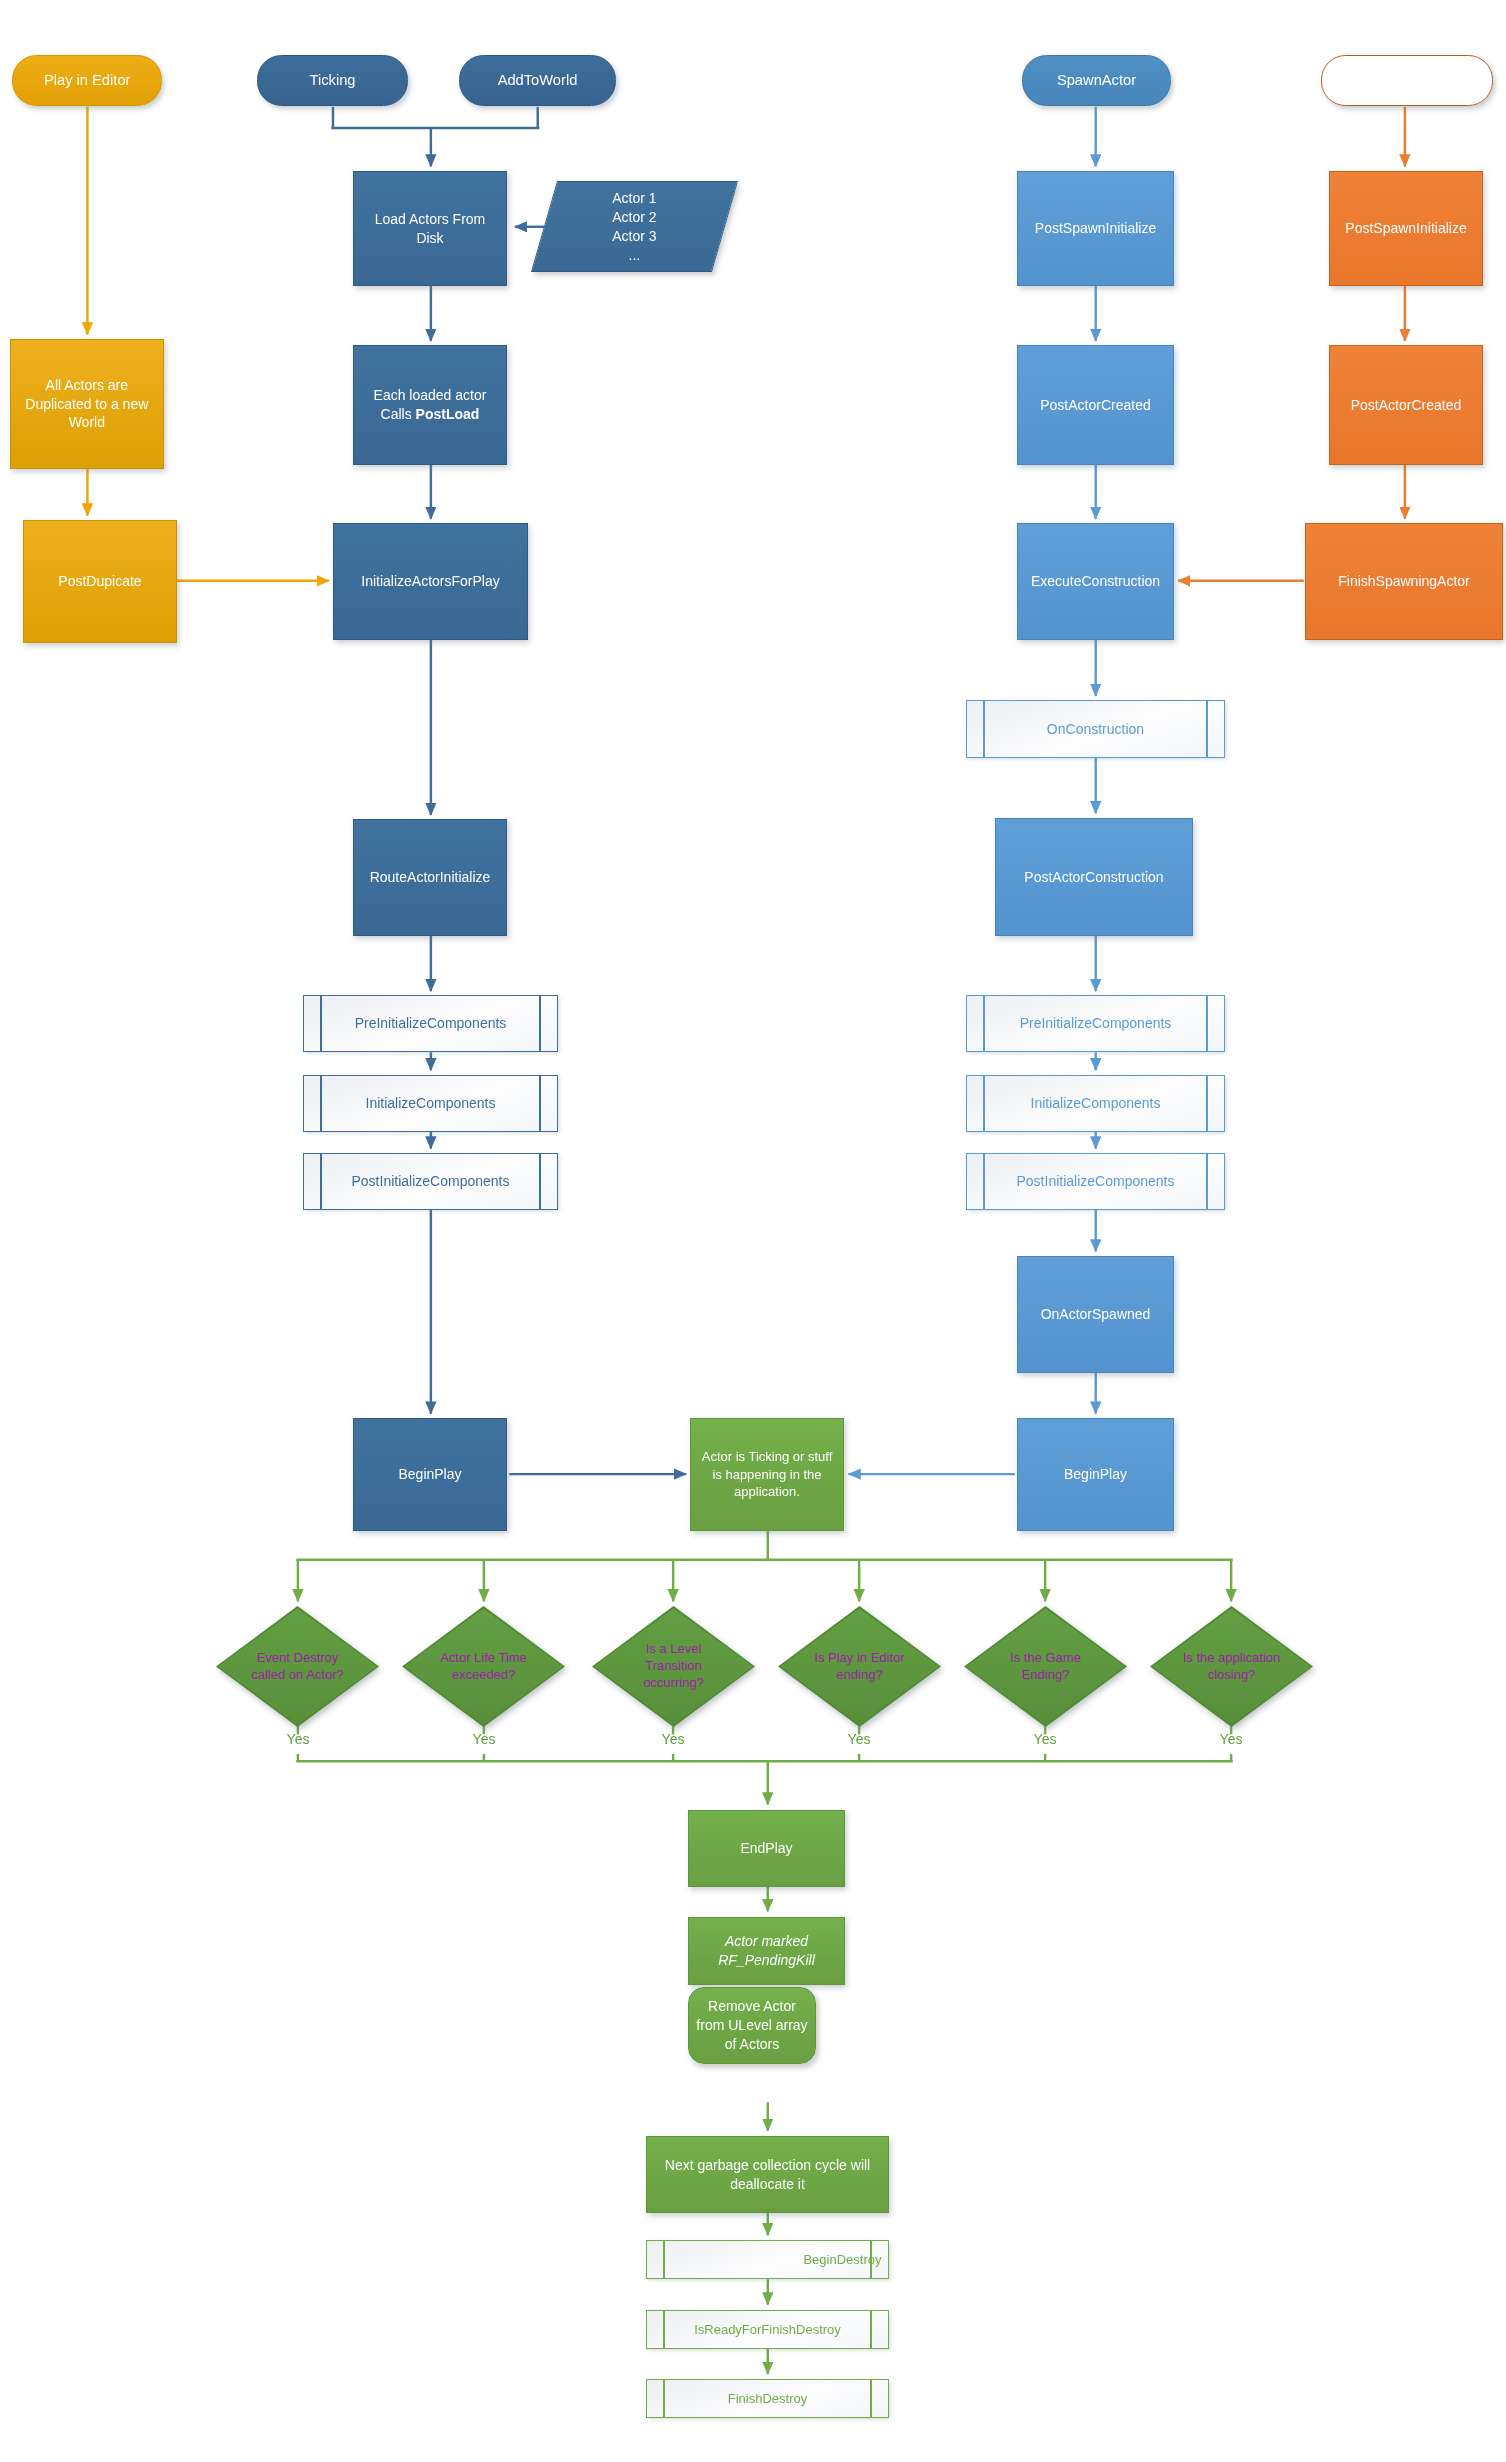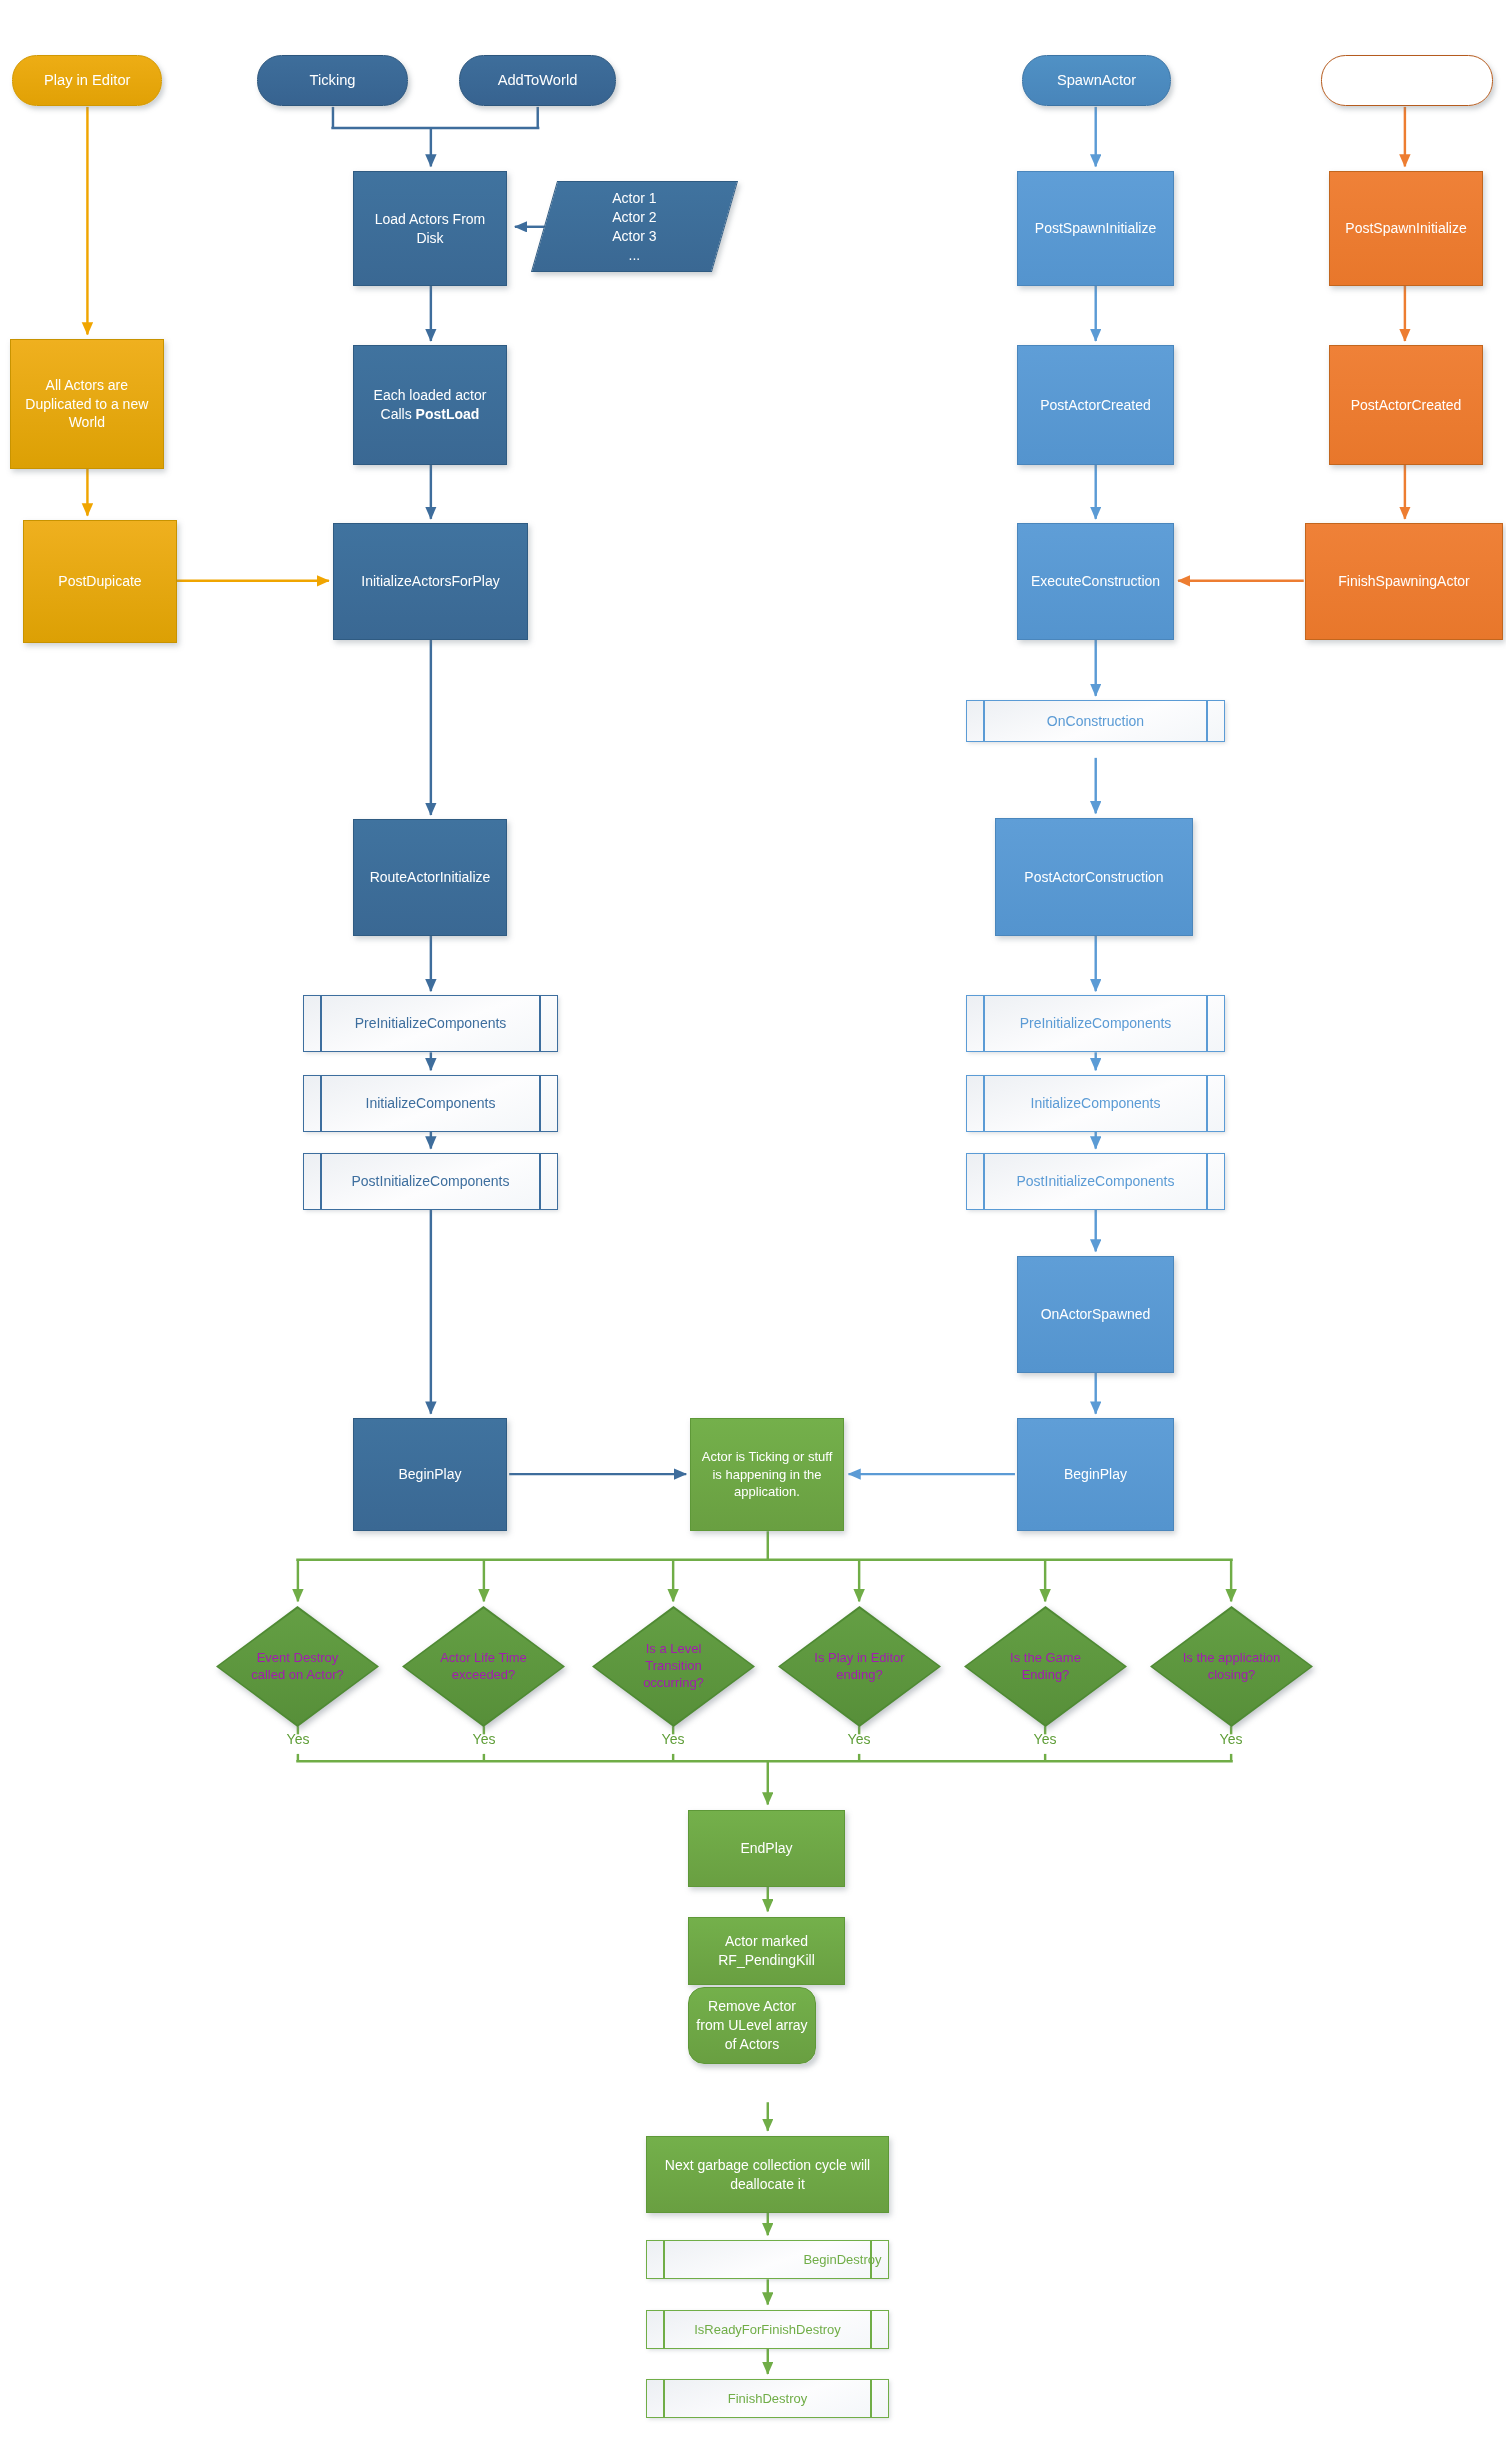--- a/index.html
+++ b/index.html
@@ -191,21 +191,21 @@
   <div class="node dark" style="left:333px;top:523px;width:195px;height:117px;">
       <span class="label">InitializeActorsForPlay</span>
     </div>
   <div class="node mid" style="left:1017px;top:523px;width:157px;height:117px;">
       <span class="label">ExecuteConstruction</span>
     </div>
   <div class="node orange" style="left:1305px;top:523px;width:198px;height:117px;">
       <span class="label">FinishSpawningActor</span>
     </div>
 
-  <div class="node sub mid-sub" style="left:966px;top:700px;width:259px;height:42px;">
+  <div class="node sub mid-sub" style="left:966px;top:700px;width:259px;height:58px;">
       <span class="label">OnConstruction</span>
     </div>
   <div class="node dark" style="left:353px;top:819px;width:154px;height:117px;">
       <span class="label">RouteActorInitialize</span>
     </div>
   <div class="node mid" style="left:995px;top:818px;width:198px;height:118px;">
       <span class="label">PostActorConstruction</span>
     </div>
 
   <div class="node sub dark-sub" style="left:303px;top:995px;width:255px;height:57px;">
@@ -274,21 +274,21 @@
   <div class="yes" style="left:272px;top:1731px;">Yes</div>
   <div class="yes" style="left:458px;top:1731px;">Yes</div>
   <div class="yes" style="left:647px;top:1731px;">Yes</div>
   <div class="yes" style="left:833px;top:1731px;">Yes</div>
   <div class="yes" style="left:1019px;top:1731px;">Yes</div>
   <div class="yes" style="left:1205px;top:1731px;">Yes</div>
 
   <div class="node green" style="left:688px;top:1810px;width:157px;height:77px;">
       <span class="label">EndPlay</span>
     </div>
-  <div class="node green" style="left:688px;top:1917px;width:157px;height:68px;">
+  <div class="node green" style="left:688px;top:1917px;width:157px;height:68px;font-style:italic;">
       <span class="label">Actor marked RF_PendingKill</span>
     </div>
   <div class="node green" style="left:688px;top:1987px;width:128px;height:77px;border-radius:16px;">
       <span class="label">Remove Actor from ULevel array of Actors</span>
     </div>
   <div class="node green" style="left:646px;top:2136px;width:243px;height:77px;">
       <span class="label">Next garbage collection cycle will deallocate it</span>
     </div>
   <div class="node sub green-sub" style="left:646px;top:2240px;width:243px;height:39px;text-align:right;">
       <span class="label">BeginDestroy</span>

